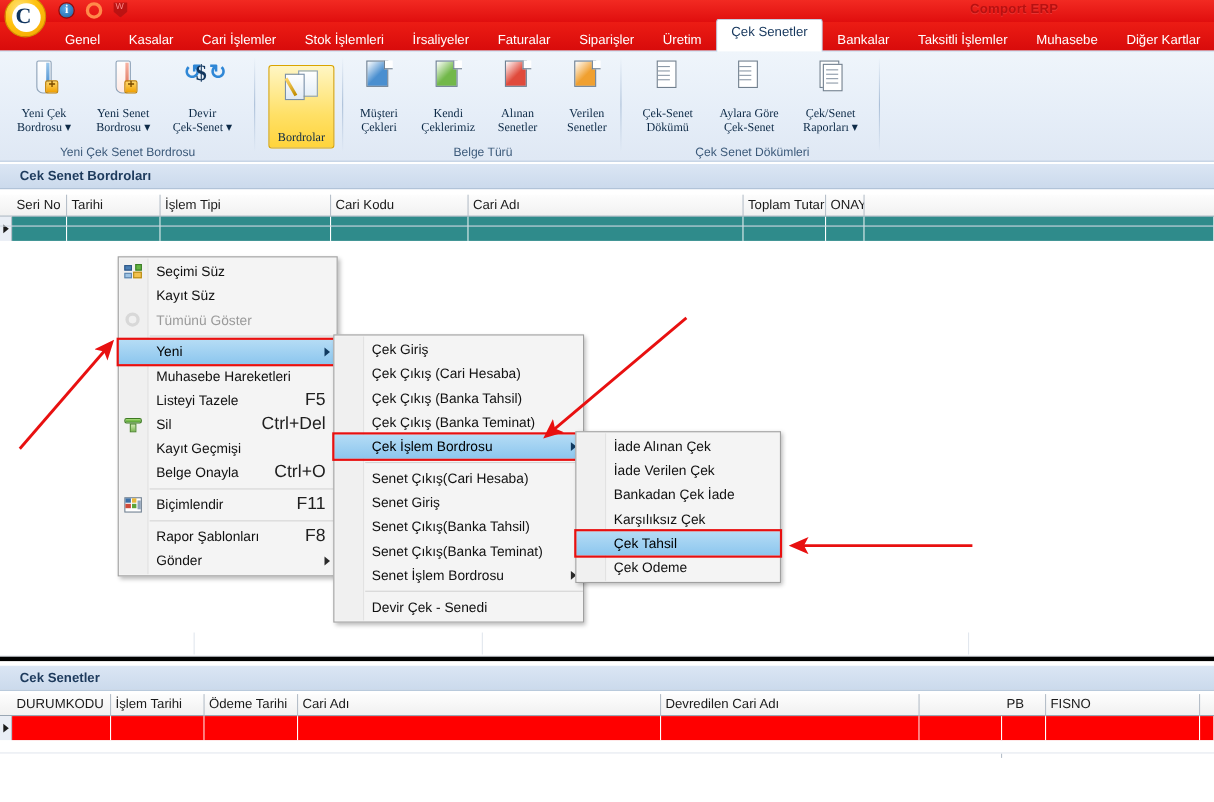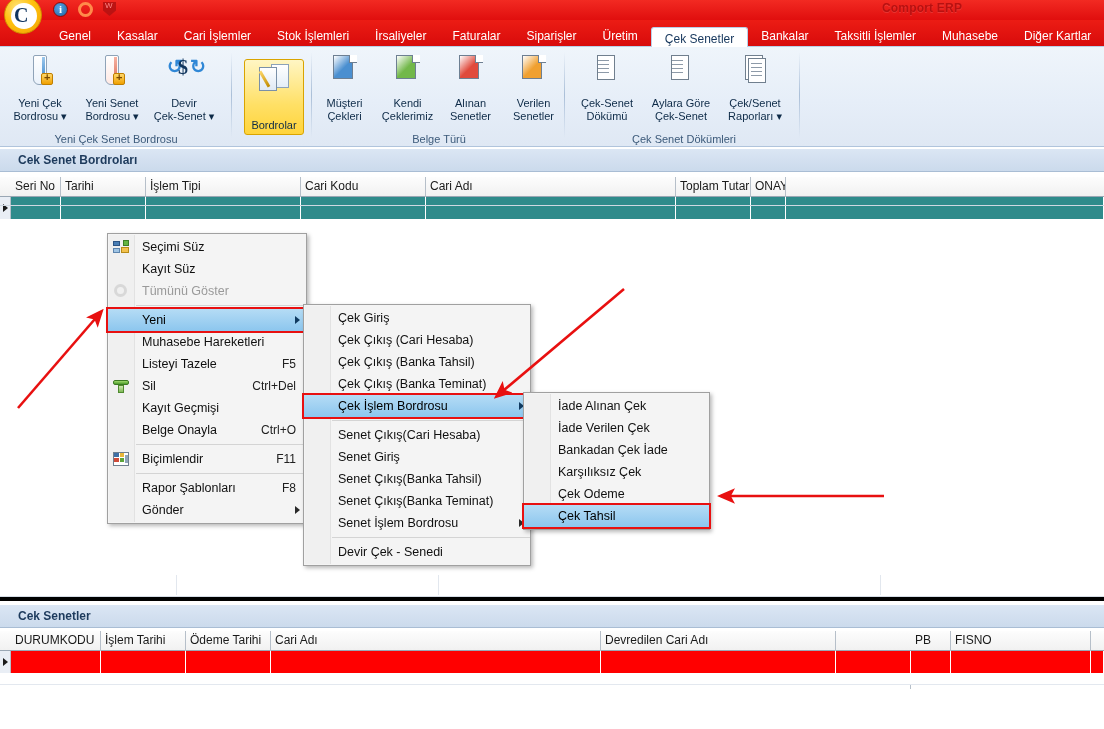--- a/index.html
+++ b/index.html
@@ -65,21 +65,21 @@
   }
   .tab{
     height:21px; line-height:21px; padding:0 13px;
     color:#ffffff; font-size:12px; white-space:nowrap;
     cursor:default; position:relative;
   }
   .tab.active{
     background:#ffffff; color:#15365c;
     border:1px solid #b9d0e8; border-bottom:none;
     border-radius:3px 3px 0 0;
-    height:20px; line-height:23px;
+    height:30px; line-height:23px;
     z-index:3;
   }
 
   
   .ribbon{
     position:absolute; left:0; top:47px; width:1104px; height:100px;
     background:linear-gradient(#eff5fb 0%, #e6eef8 55%, #dfe8f4 100%);
     border-bottom:1px solid #b0c4dc;
   }
   .rgroup{ position:absolute; top:0; height:100px; }
@@ -90,21 +90,21 @@
   .rgroup .gsep{
     position:absolute; right:0; top:5px; width:1px; height:86px;
     background:linear-gradient(rgba(150,175,205,0),rgba(150,175,205,.75),rgba(150,175,205,0));
   }
   .rbtn{
     position:absolute; top:4px; width:72px; height:74px;
     text-align:center; cursor:default;
   }
   .rbtn .lbl{
     position:absolute; bottom:2px; left:0; width:100%;
-    font-size:11px; color:#0d2a47; line-height:13px;
+    font-size:11px; color:#0d2a47; line-height:13px;font-family:Liberation Serif, serif;
   }
   .rbtn.sel{
     width:60px; height:76px; top:48px;
     background:linear-gradient(#fff6c4,#ffe066 60%,#ffd43b);
     border:1px solid #d9a400; border-radius:3px;
   }
   .ico{ position:absolute; left:50%; top:4px; transform:translateX(-50%); }
 
   
   .ico-note{ width:22px; height:30px; }
@@ -221,21 +221,21 @@
     background:#f0f0f0; border-right:1px solid #e2e2e2;
   }
   .mi{
     position:relative; height:22px; line-height:22px;
     font-size:12.5px; color:#101010;
     padding-left:34px; padding-right:18px;
     white-space:nowrap; cursor:default;
     z-index:2;
   }
   .mi.dis{ color:#9a9a9a; }
-  .mi .sc{ position:absolute; right:10px; top:0; font-size:12px; color:#202020; }
+  .mi .sc{ position:absolute; right:10px; top:0; font-size:16px; color:#202020; }
   .mi .arw{
     position:absolute; right:6px; top:7px;
     border-left:5px solid #2a2a2a; border-top:4px solid transparent; border-bottom:4px solid transparent;
   }
   .mi.hl{
     background:linear-gradient(#b5dcf5,#8cc6ee);
     outline:2px solid #e81010; outline-offset:0px;
     color:#000;
   }
   .mi.hl .arw{ border-left-color:#103a60; }
@@ -557,22 +557,22 @@
     <div class="mi"><span>Senet İşlem Bordrosu</span><span class="arw"></span></div>
     <div class="msep"></div>
     <div class="mi"><span>Devir Çek - Senedi</span></div>
   </div>
 <div class="menu" id="menu3" style="left:523px; top:392px; width:187px;">
   <div class="gutter"></div>
 <div class="mi"><span>İade Alınan Çek</span></div>
     <div class="mi"><span>İade Verilen Çek</span></div>
     <div class="mi"><span>Bankadan Çek İade</span></div>
     <div class="mi"><span>Karşılıksız Çek</span></div>
+    <div class="mi hl"><span>Çek Tahsil</span></div>
     <div class="mi"><span>Çek Odeme</span></div>
-    <div class="mi hl"><span>Çek Tahsil</span></div>
   </div>
 
 <svg class="arrowlayer" id="arrows" viewBox="0 0 1104 729">
     <defs>
       <marker id="ah" markerWidth="7" markerHeight="7" refX="5.4" refY="3" orient="auto">
         <path d="M0,0 L7,3 L0,6 L1.6,3 z" fill="#e81010"></path>
       </marker>
     </defs>
     <line x1="18" y1="408" x2="101" y2="312" stroke="#e81010" stroke-width="2.6" marker-end="url(#ah)"></line>
     <line x1="624" y1="289" x2="497" y2="396" stroke="#e81010" stroke-width="2.6" marker-end="url(#ah)"></line>

